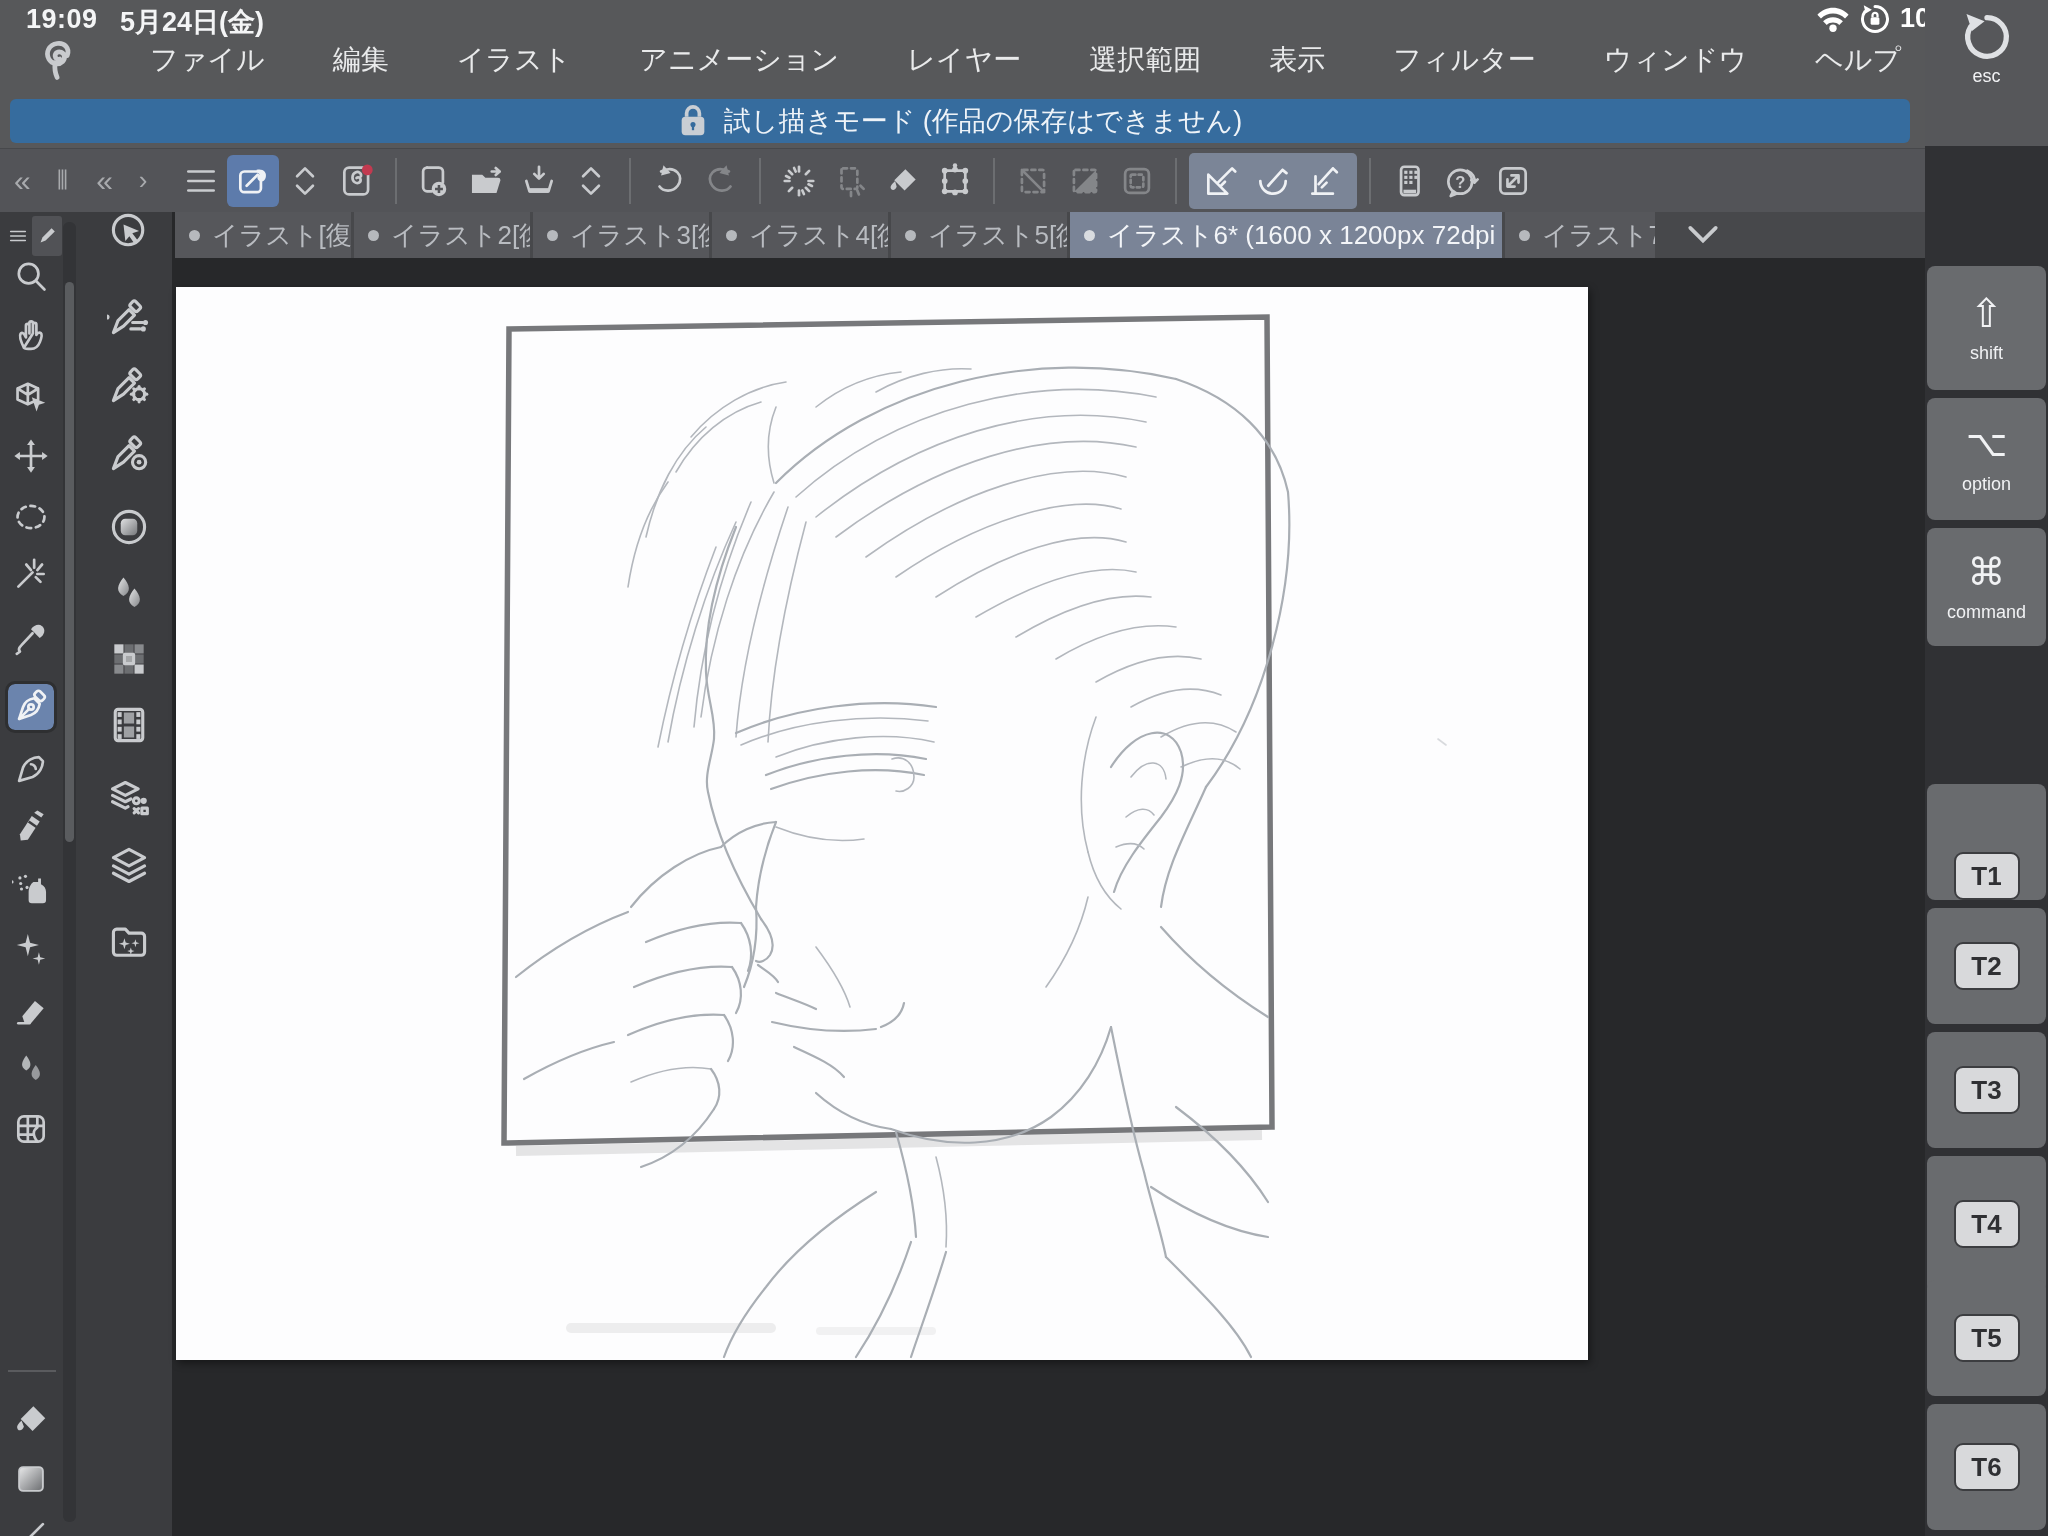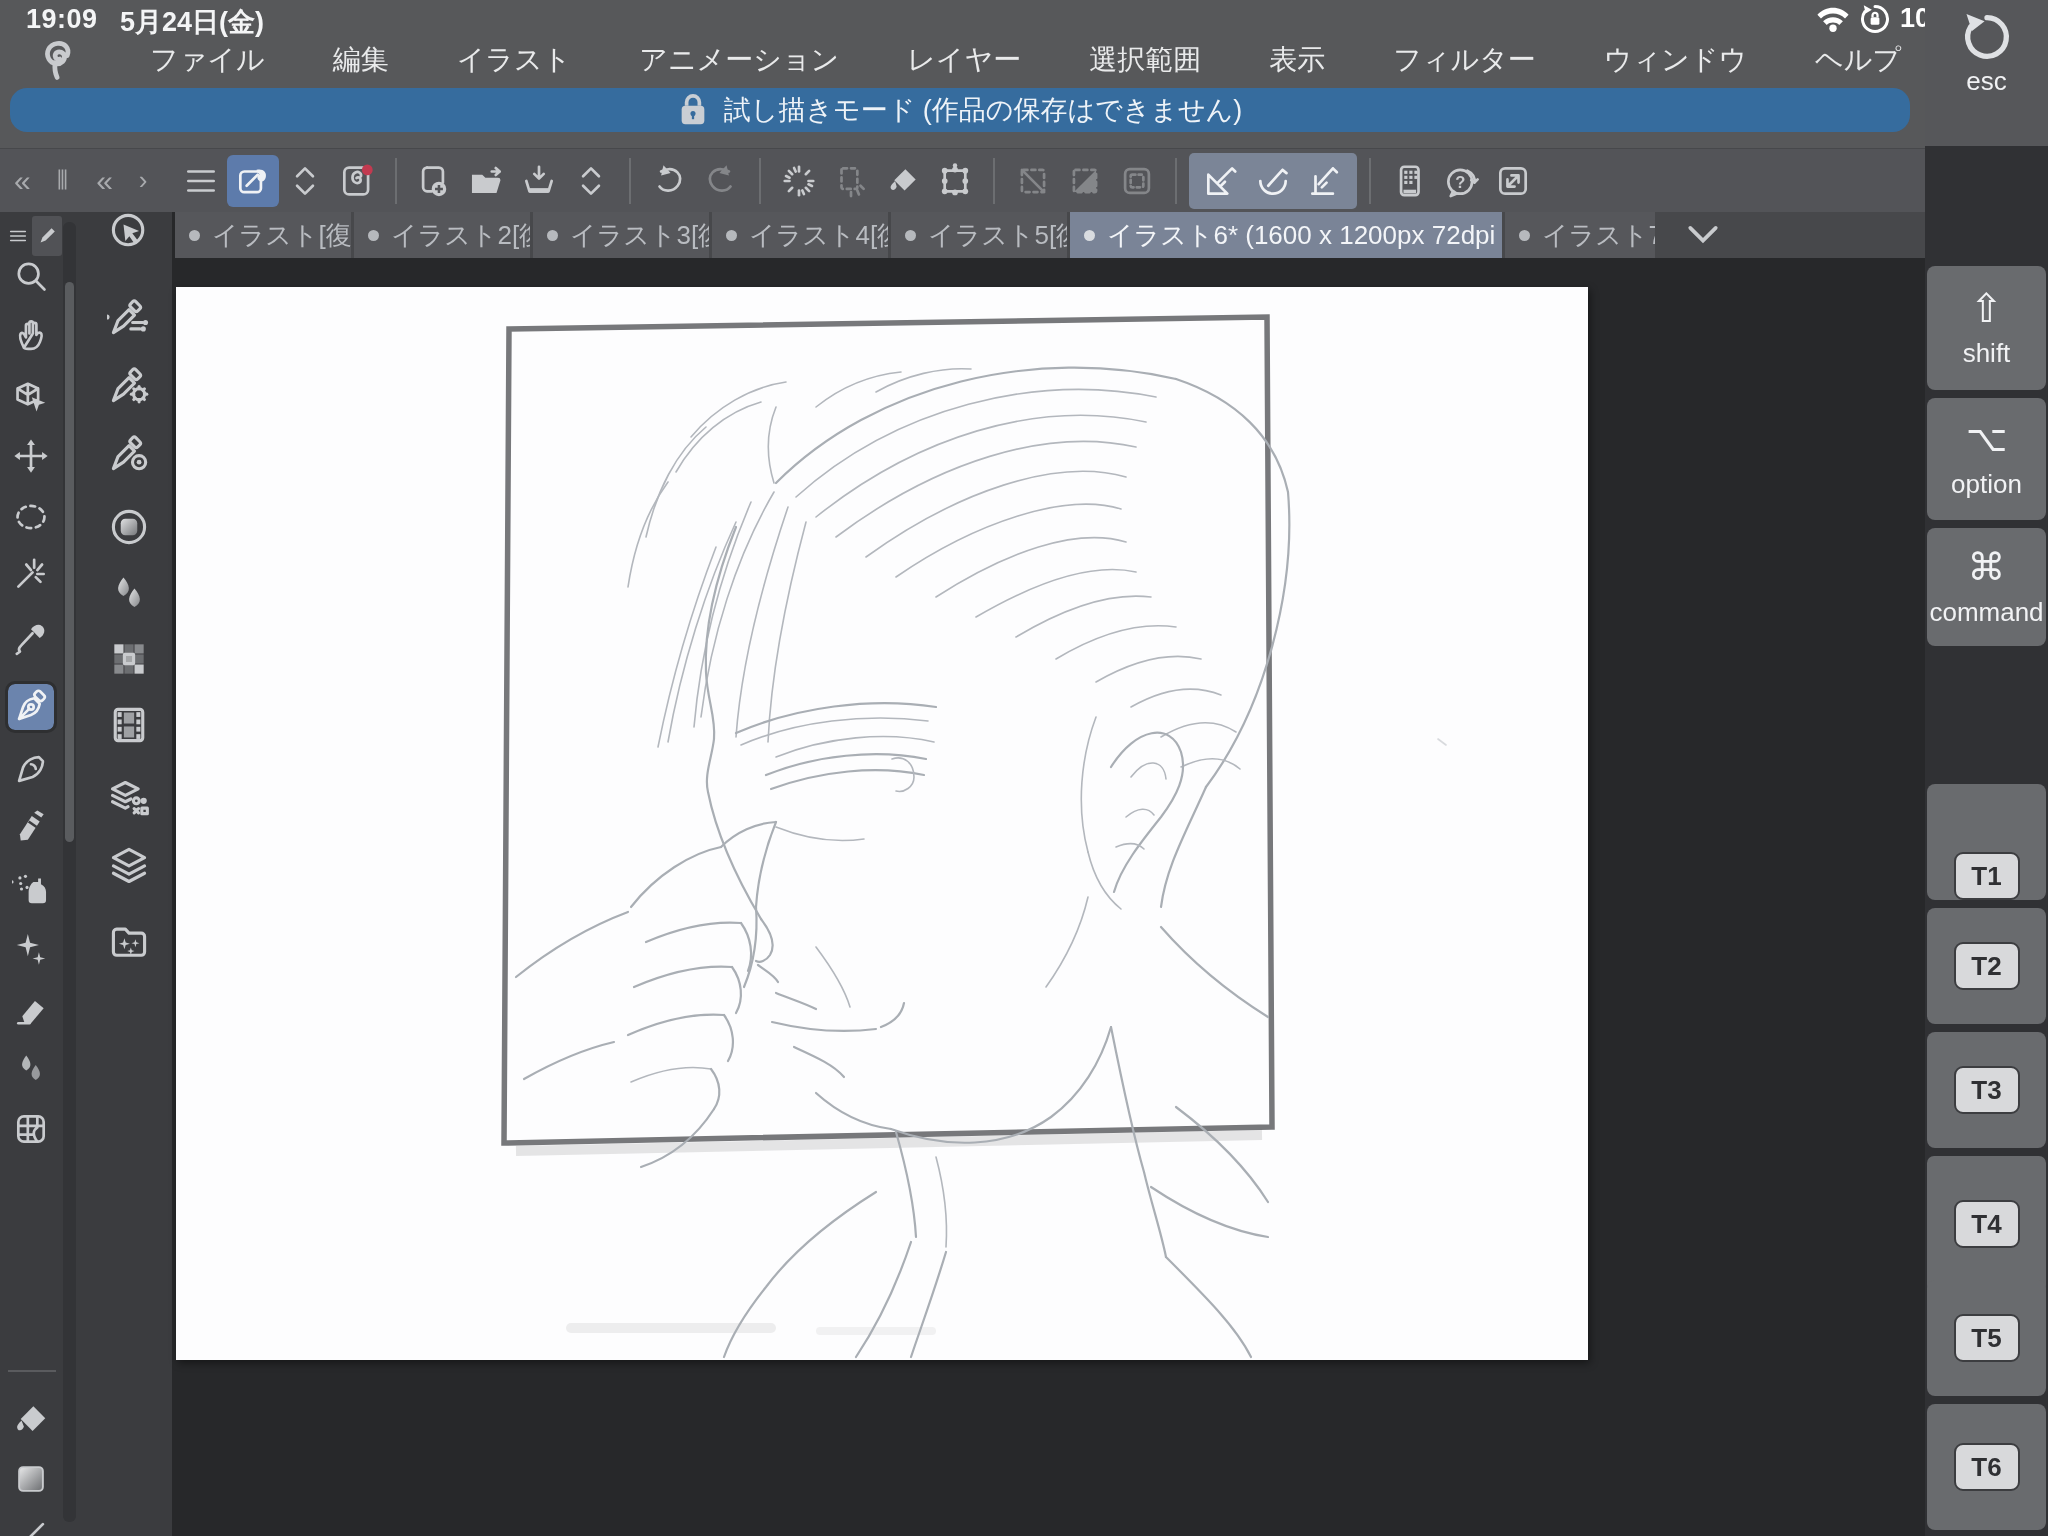--- a/index.html
+++ b/index.html
@@ -15,21 +15,21 @@
   #date  { left:120px; top:4px; font-size:27px; font-weight:bold; }
   #status-right { right:14px; top:3px; display:flex; align-items:center; gap:10px; position:absolute; }
   #batt-pct { font-size:27px; font-weight:bold; color:#fff; }
   .batt-body { width:50px; height:26px; border:2px solid #cfd0d2; border-radius:7px; background:#fff; }
   .batt-tip { width:4px; height:10px; background:#cfd0d2; border-radius:0 3px 3px 0; margin-left:1px; }
 
   #menubar { left:0; top:38px; width:1920px; height:44px; display:flex; align-items:center; position:absolute; }
   #logo { margin-left:36px; width:46px; height:44px; }
   .menu-item { color:#e9eaeb; font-size:28px; margin-left:68px; white-space:nowrap; }
 
-  #banner { left:10px; top:88px; width:1900px; height:44px; background:#366c9e; border-radius:17px;
+  #banner { left:10px; top:99px; width:1900px; height:44px; background:#366c9e; border-radius:6px;
             display:flex; align-items:center; justify-content:center; gap:16px; position:absolute; }
   #banner-text { color:#eef3f8; font-size:27px; }
 
   
   #toolbar { left:0; top:148px; width:1925px; height:64px; background:#535458; border-top:1px solid #47484b;
              display:flex; align-items:center; position:absolute; }
   .tb-left-ctl { color:#a8aaad; }
   .tsep { width:2px; height:46px; background:#6c6e71; margin:0 12px; }
   .tbtn { width:52px; height:52px; display:flex; align-items:center; justify-content:center; border-radius:6px; }
   .tbtn svg { width:38px; height:38px; }
@@ -63,21 +63,21 @@
 
   
   #canvas-area { left:172px; top:258px; width:1753px; height:1278px; background:#27282a; position:absolute; }
   #white-canvas { left:4px; top:29px; width:1412px; height:1073px; background:#fdfdfe; box-shadow:2px 3px 8px rgba(0,0,0,.45); position:absolute; }
   #white-canvas svg { width:100%; height:100%; display:block; }
 
   
   #rightcol { left:1925px; top:0; width:123px; height:1536px; background:#303134; position:absolute; }
   #esc-panel { left:0; top:0; width:123px; height:146px; background:#56575a; display:flex; flex-direction:column; align-items:center; position:absolute; }
   .kpanel { position:absolute; left:2px; width:119px; background:#696b6e; border-radius:8px; display:flex; flex-direction:column; align-items:center; justify-content:center; gap:10px; }
-  .klabel { color:#f1f2f4; font-size:26px; }
+  .klabel { color:#f1f2f4; font-size:18px; }
   .kglyph { color:#f1f2f4; font-size:40px; line-height:40px; font-family:"DejaVu Sans",sans-serif; }
   .space-bar { width:66px; height:16px; background:#d9dbdd; border-radius:8px; }
   .keycap { width:66px; height:48px; background:#d8d9db; border-radius:9px; display:flex; align-items:center; justify-content:center;
             color:#2f3033; font-size:26px; font-weight:bold; border:2px solid #3c3d40; }
 
   .art { stroke:#a9aeb4; fill:none; stroke-width:2.2; stroke-linecap:round; stroke-linejoin:round; }
   .art-thin { stroke:#b3b7bd; fill:none; stroke-width:1.6; stroke-linecap:round; }
   .frame { stroke:#77787b; fill:none; stroke-width:5.5; stroke-linejoin:miter; }
 </style>
 </head>

